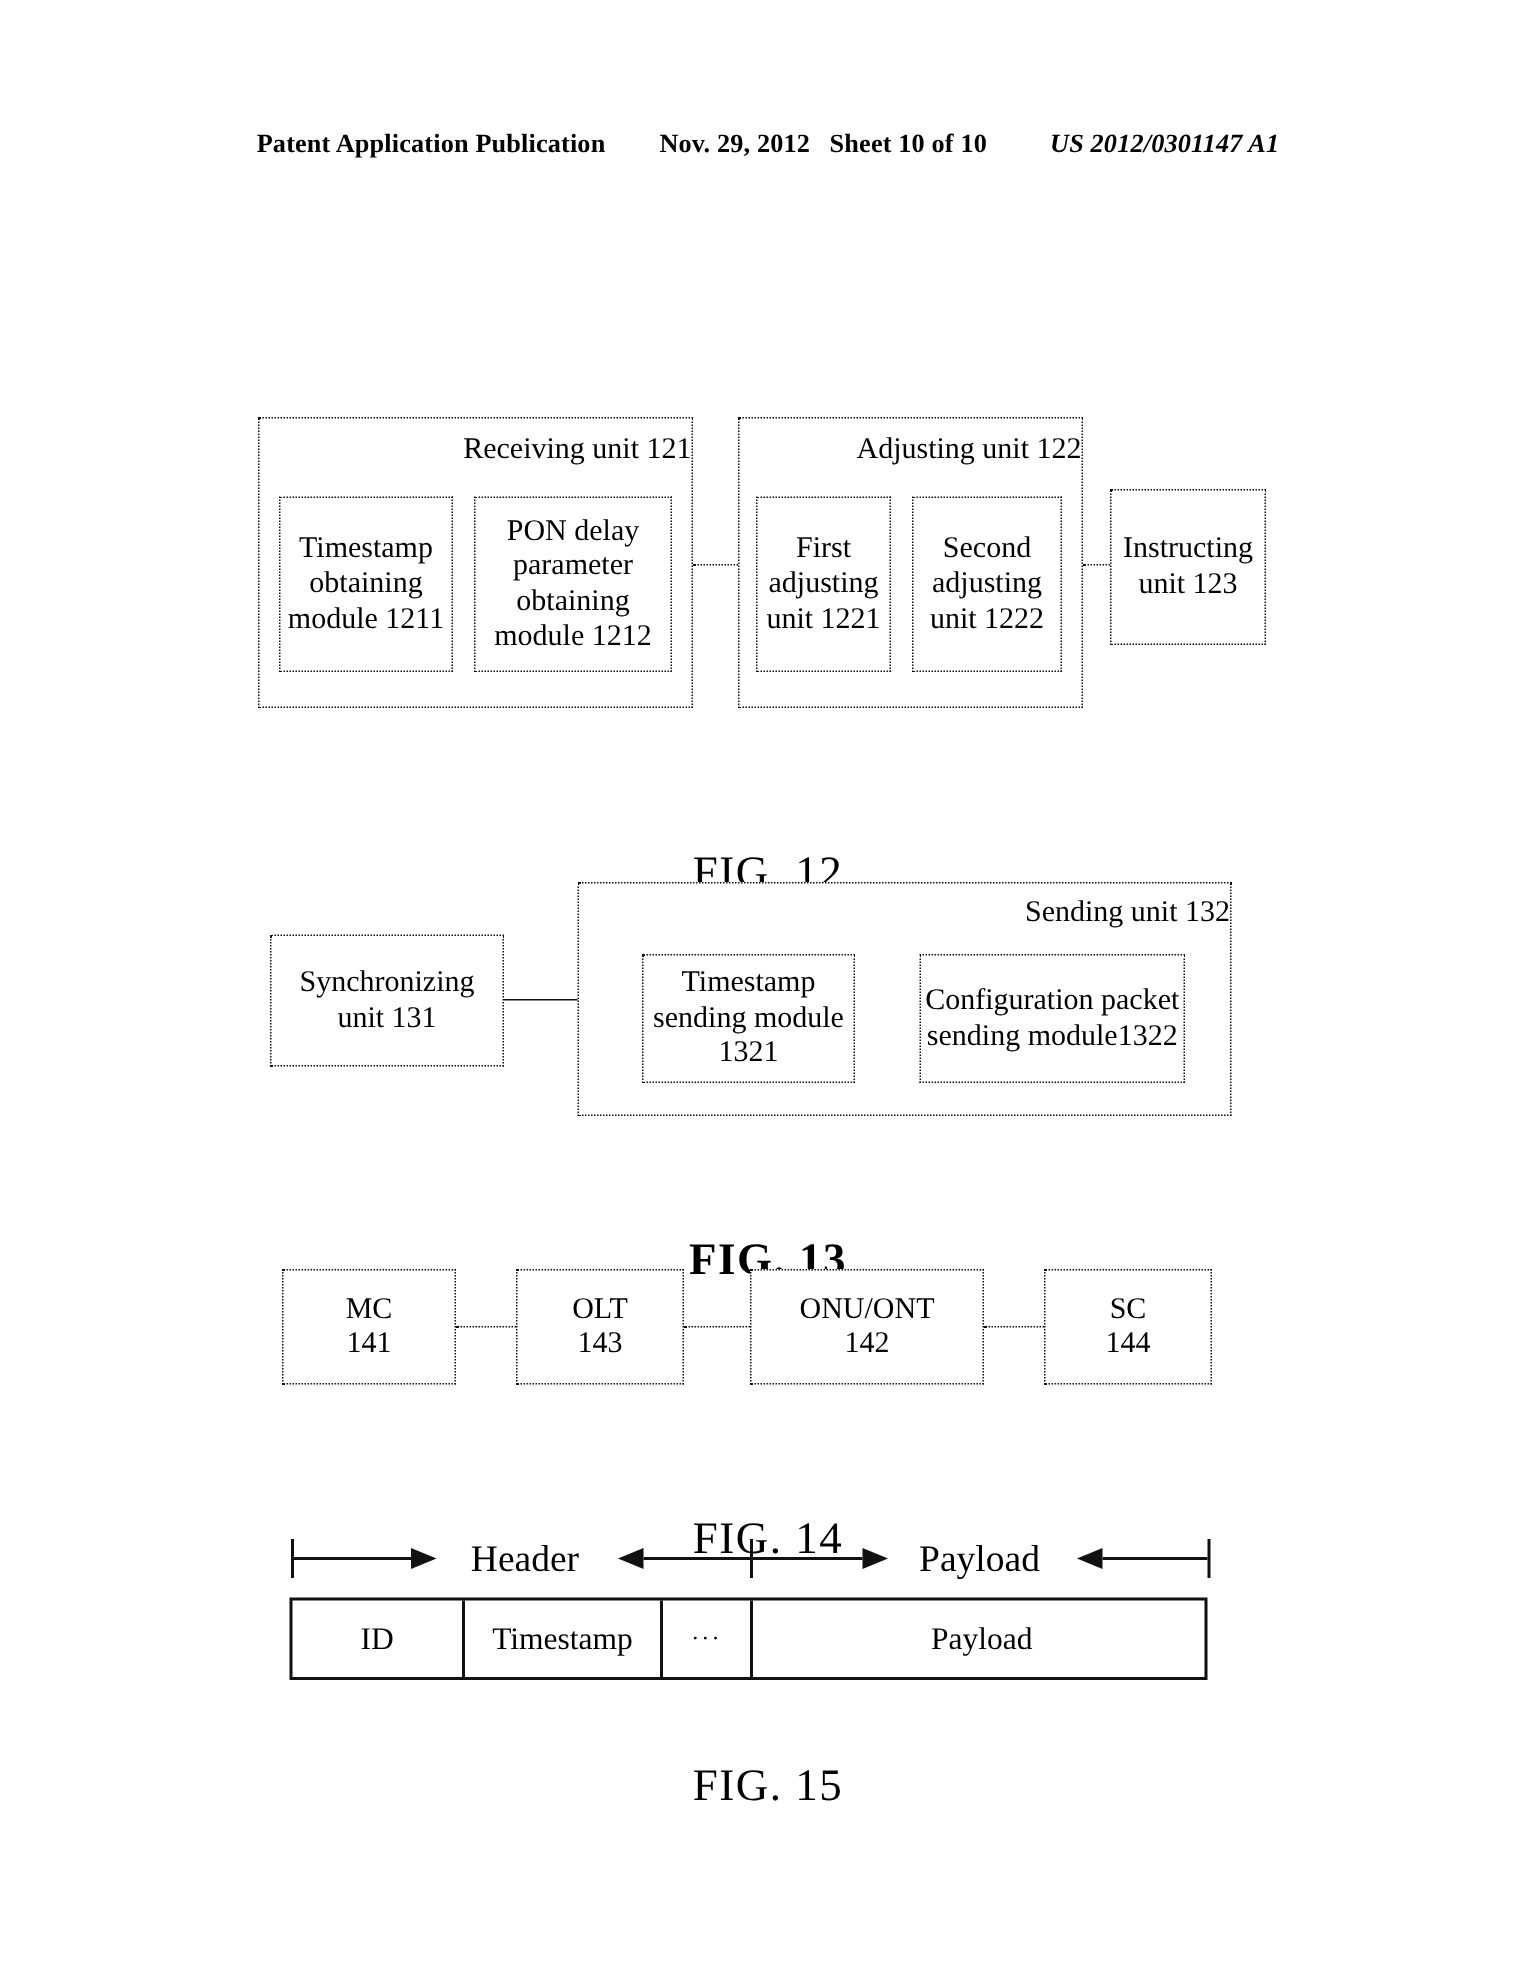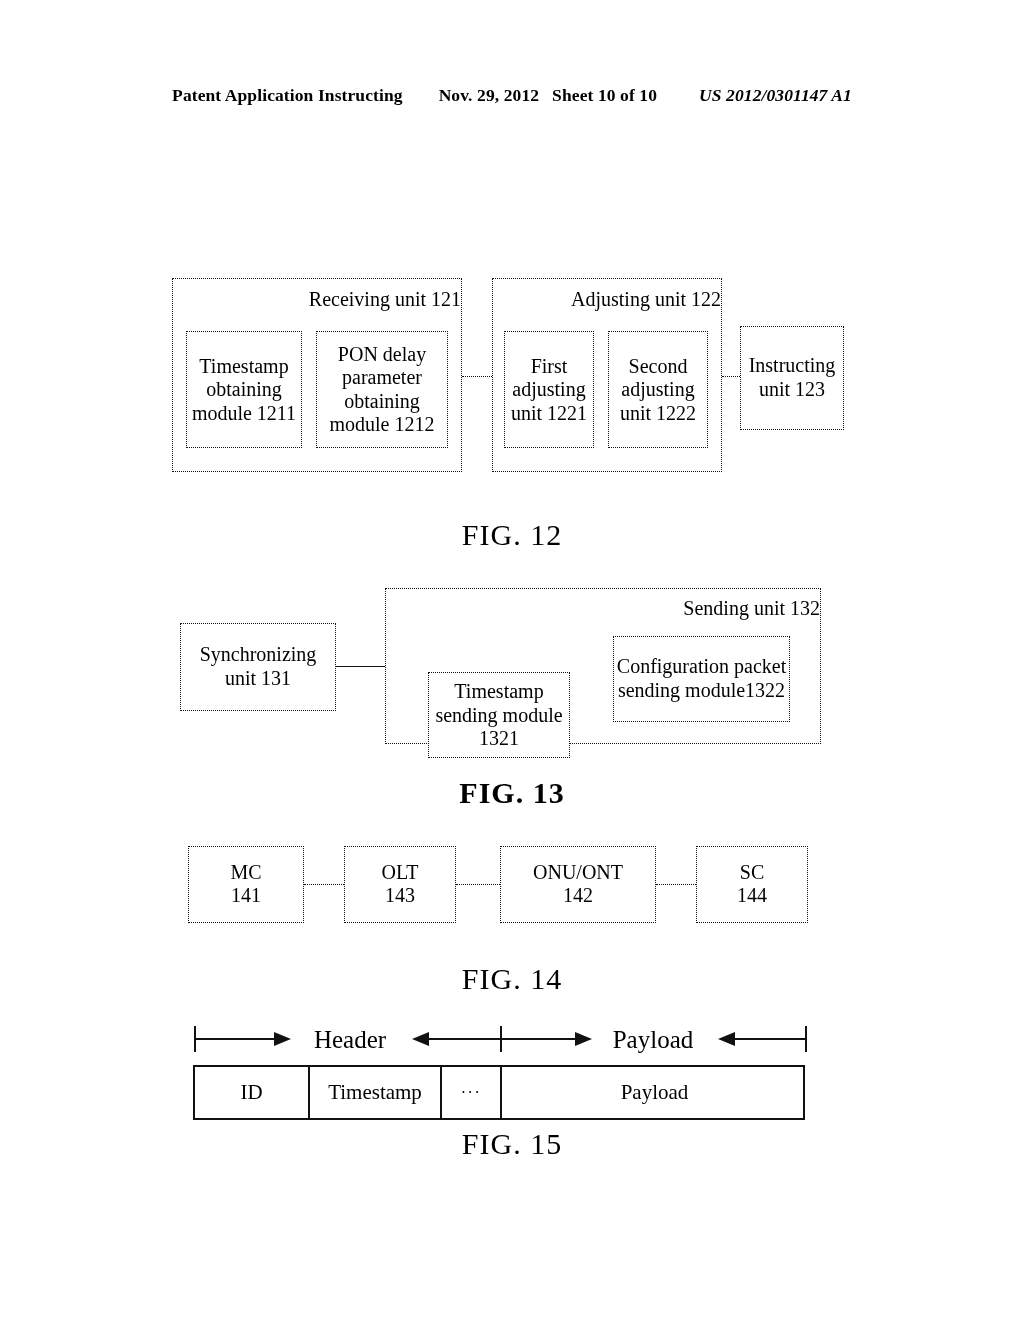--- a/index.html
+++ b/index.html
@@ -78,20 +78,21 @@
     border-top: 1.5px solid #111;
   }
 
   .figcaption {
     position: absolute;
     width: 1024px;
     left: 0;
     text-align: center;
     font-size: 30px;
     letter-spacing: 1px;
+    margin-top: 47px;
   }
   .tick {
     position: absolute;
     width: 0;
     border-left: 2.2px solid #111;
   }
   .dimline {
     position: absolute;
     height: 0;
     border-top: 2.4px solid #111;
@@ -126,21 +127,21 @@
   .pkt-cell.last { border-right: none; }
   .ellipsis-cell {
     font-size: 16px;
     letter-spacing: 1.5px;
   }
 </style>
 </head>
 <body>
 
 <div class="page-header">
-  <span class="hdr-pub">Patent Application Instructing</span>
+  <span class="hdr-pub">Patent Application Publication</span>
   <span class="hdr-date">Nov. 29, 2012</span>
   <span class="hdr-sheet">Sheet 10 of 10</span>
   <span class="hdr-num">US 2012/0301147 A1</span>
 </div>
 
 <div>
 
   <div class="dbox" style="left:172px; top:278px; width:290px; height:194px;">
     <div class="boxtitle" style="top:10px;">Receiving unit 121</div>
   </div>
@@ -181,21 +182,21 @@
   <div class="dbox" style="left:180px; top:623px; width:156px; height:88px;">
     <div class="celltext">Synchronizing unit 131</div>
   </div>
 
   <div class="connector solid" style="left:336px; top:666px; width:50px;"></div>
 
   <div class="dbox" style="left:385px; top:588px; width:436px; height:156px;">
     <div class="boxtitle" style="top:9px;">Sending unit 132</div>
   </div>
 
-  <div class="dbox" style="left:428px; top:636px; width:142px; height:86px;margin-top:36px;">
+  <div class="dbox" style="left:428px; top:636px; width:142px; height:86px;">
     <div class="celltext">Timestamp sending module 1321</div>
   </div>
 
   <div class="dbox" style="left:613px; top:636px; width:177px; height:86px;">
     <div class="celltext">Configuration packet sending module1322</div>
   </div>
 
   <div class="figcaption" style="top:776px;font-weight:bold;">FIG. 13</div>
 </div>
 

